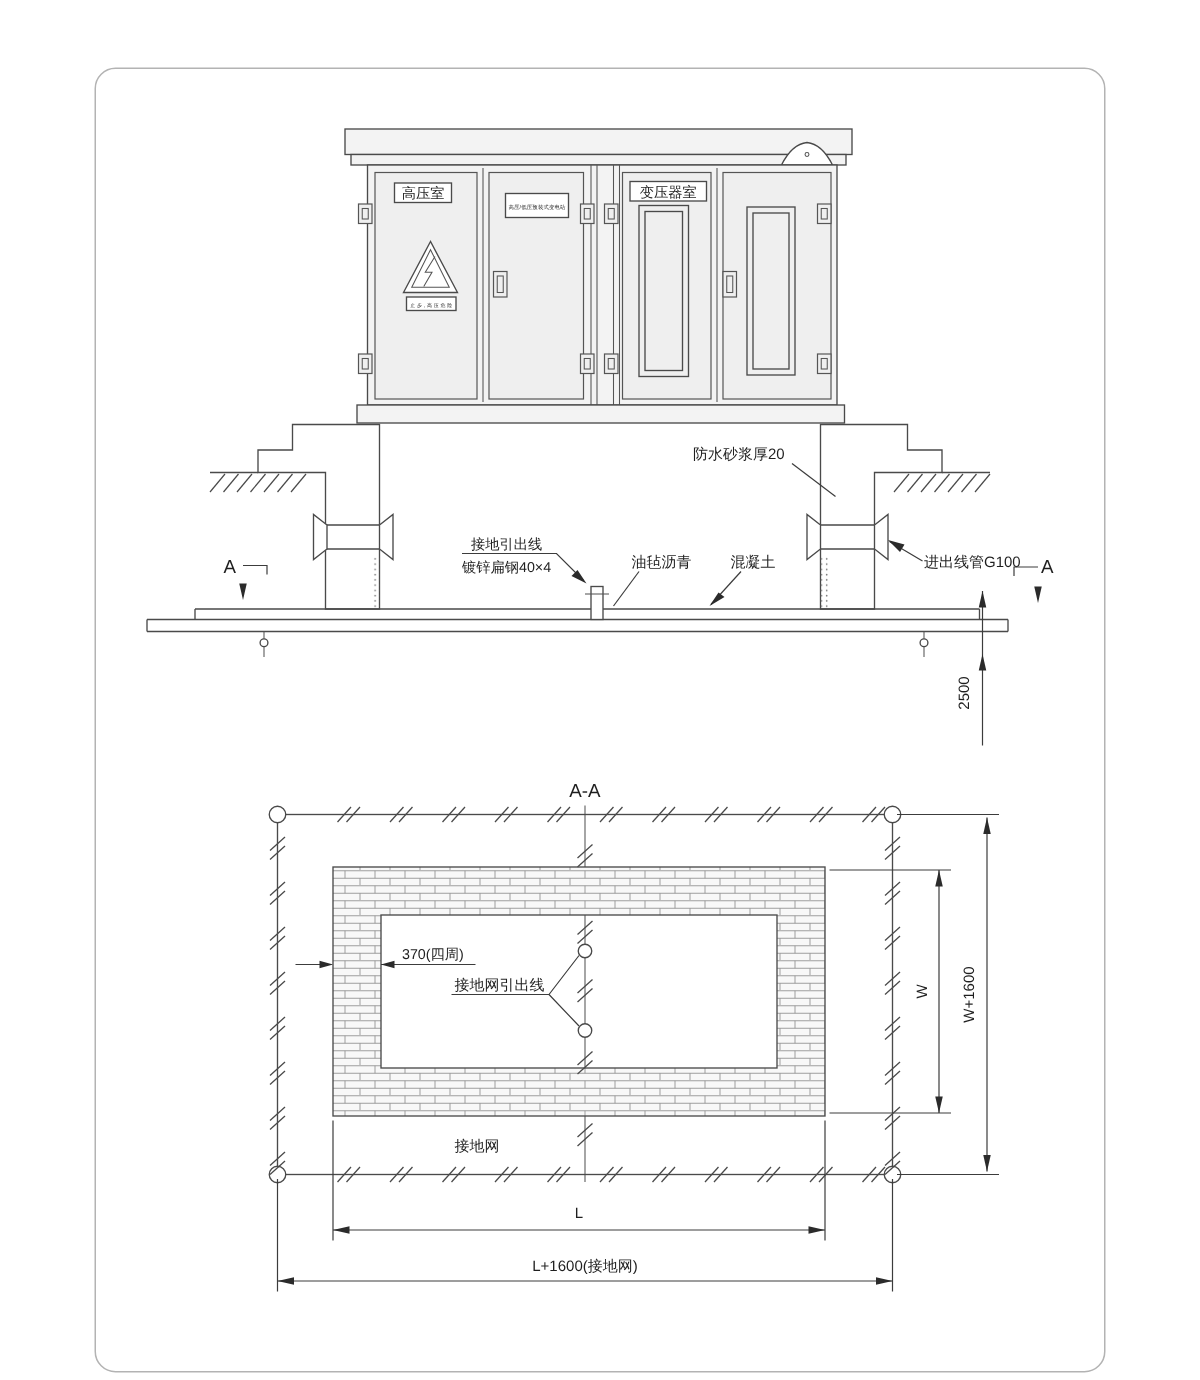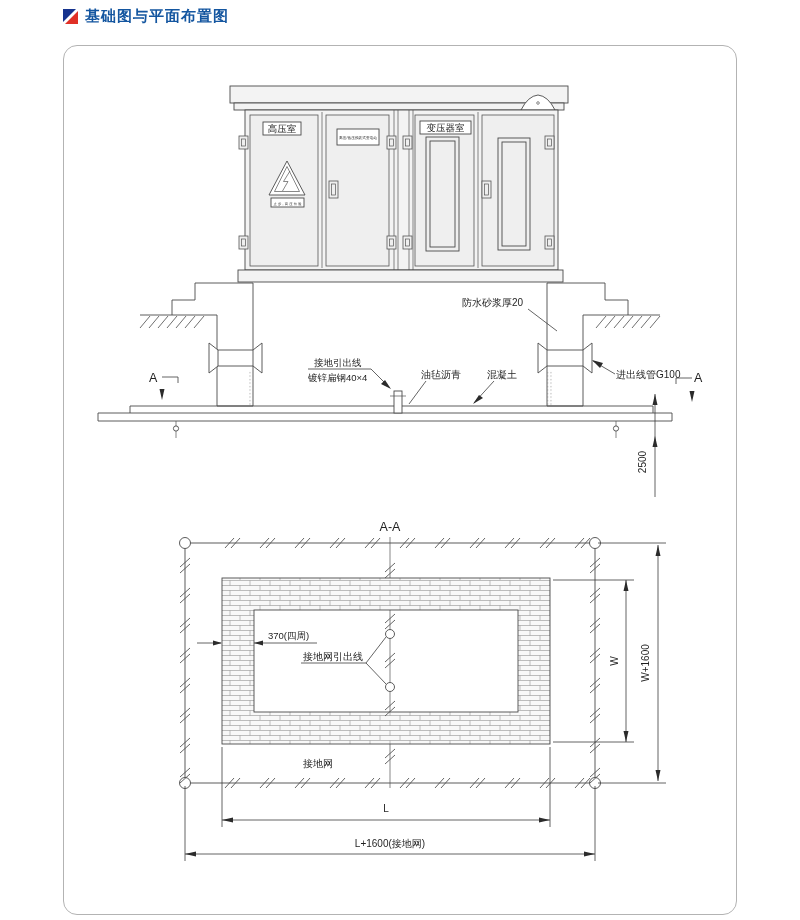--- a/index.html
+++ b/index.html
@@ -19,29 +19,20 @@
   .dim{stroke:#3c3c3c;stroke-width:.8;fill:none}
   .arr{fill:#2b2b2b;stroke:none}
   text{font-family:"Liberation Sans","DejaVu Sans",sans-serif;font-size:10px;fill:#1f1f1f}
   .t9{font-size:9.5px}.t12{font-size:12.5px}.t4{font-size:3.6px}.t35{font-size:3.3px}
 </style>
 </head>
 <body>
 
 <div class="page">
 
-  <div class="header">
-    <span class="logo">
-      <svg viewBox="0 0 15 15" width="15" height="15">
-        <polygon points="0,0 13,0 0,13" fill="#16338e"></polygon>
-        <polygon points="15,2 15,15 2,15" fill="#e03026"></polygon>
-      </svg>
-    </span>
-    <h1>基础图与平面布置图</h1>
-  </div>
 
   <div class="panel"></div>
 
   <svg id="draw" viewBox="0 0 800 920">
     <defs>
       <pattern id="brick" width="20" height="10" patternUnits="userSpaceOnUse">
         <rect width="20" height="10" fill="#f8f8f8"></rect>
         <path d="M0,0.5 H20 M0,5.5 H20 M10,0.5 V5.5 M0,5.5 V10 M20,5.5 V10" stroke="#8a8a8a" stroke-width="0.55" fill="none"></path>
       </pattern>
       <pattern id="louver" width="6" height="4" patternUnits="userSpaceOnUse">

